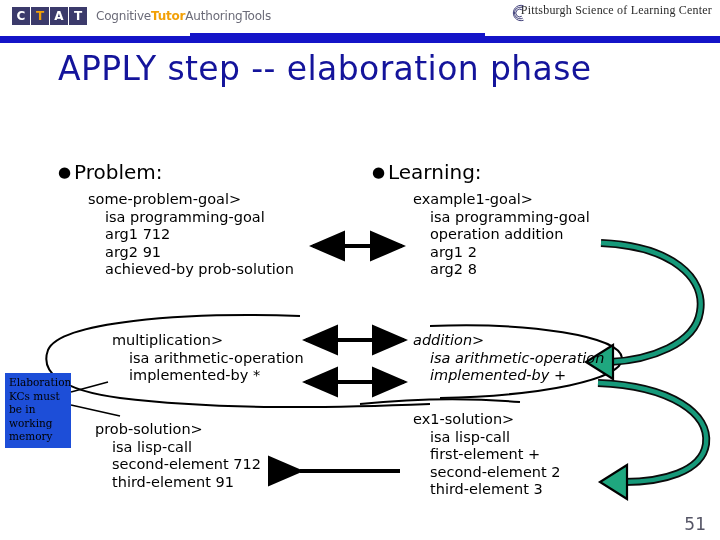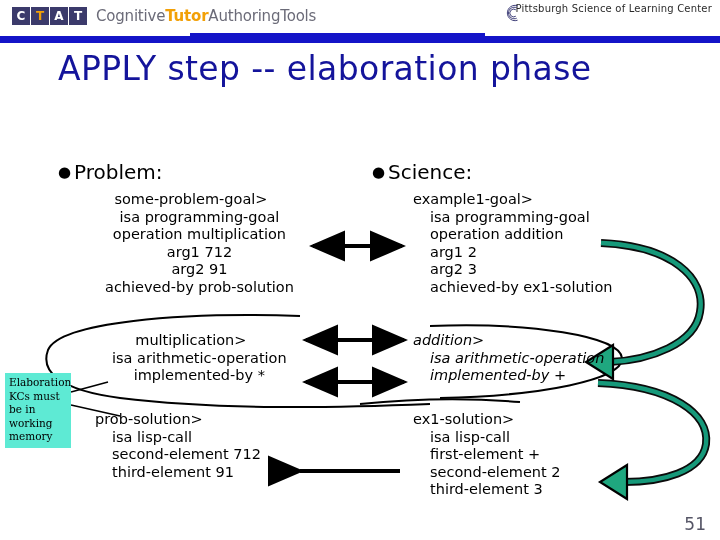--- a/index.html
+++ b/index.html
@@ -35,46 +35,47 @@
     font-family: "DejaVu Sans", sans-serif;
     font-size: 12px;
     font-weight: bold;
     line-height: 18px;
     text-align: center;
     margin-right: 1px;
   }
   .ctat-tile.accent { color: #f2a007; }
   #ctat-wordmark {
     margin-left: 8px;
-    font-size: 15px;
+    font-size: 12px;
     color: #6b6b78;
     letter-spacing: -0.2px;
     white-space: nowrap;
   }
   #ctat-wordmark .hl { color: #f2a007; font-weight: bold; }
 
   #learnlab-logo {
     position: absolute;
     right: 8px; top: 2px;
     text-align: left;
   }
   #learnlab-name {
     font-family: "DejaVu Sans", sans-serif;
     font-size: 21px;
     font-weight: bold;
     color: #1a1a1a;
     letter-spacing: -0.5px;
     line-height: 22px;
   }
   #learnlab-tag {
-    font-size: 10px;
+    font-size: 12px;
     color: #2a2a2a;
     letter-spacing: 0.2px;
     margin-top: 1px;
     margin-left: 0;
+    font-family: Liberation Serif, serif;
   }
   #learnlab-swirl {
     position: absolute;
     left: -10px; top: 2px;
     width: 18px; height: 18px;
   }
 
   .rule {
     position: absolute;
     background: #1414c8;
@@ -117,33 +118,33 @@
     color: #000000;
     white-space: nowrap;
   }
   .block .ln { display: block; }
   .block .ind { padding-left: 17px; }
 
   
   #head-problem { left: 58px; top: 160px; }
   #head-example { left: 372px; top: 160px; }
 
-  #blk-prob-goal  { left: 88px;  top: 191px; text-align: center; }
+  #blk-prob-goal  { left: 88px;  top: 191px; }
   #blk-ex-goal    { left: 413px; top: 191px; }
-  #blk-mult       { left: 95px;  top: 332px; text-align: center; }
+  #blk-mult       { left: 112px;  top: 332px; }
   #blk-add        { left: 413px; top: 332px; font-style: italic; }
-  #blk-probsol    { left: 95px;  top: 411px; }
+  #blk-probsol    { left: 95px;  top: 421px; }
   #blk-ex1sol     { left: 413px; top: 411px; }
 
   
   #note {
     position: absolute;
     left: 5px; top: 373px;
     width: 66px;
-    background: #5eead4;
+    background: #1d4ed8;
     color: #000000;
     font-family: "DejaVu Serif", serif;
     font-size: 10.5px;
     line-height: 13.5px;
     padding: 3px 3px 4px 4px;
     box-sizing: border-box;
   }
 
   
   #pageno {
@@ -243,39 +244,37 @@
     <path d="M598,383 C672,386 710,414 706,444 C702,472 662,482 624,482" fill="none" stroke="#0b0b0b" stroke-width="8" stroke-linecap="butt"></path>
     <path d="M598,383 C672,386 710,414 706,444 C702,472 662,482 624,482" fill="none" stroke="#16997a" stroke-width="4.5" stroke-linecap="butt"></path>
     <path d="M627,465 L627,499 L600,482 Z" fill="#1fa77f" stroke="#000" stroke-width="2.2"></path>
   </g>
 </svg>
 
 <div class="col-head" id="head-problem">
   <span class="bullet">●</span><span>Problem:</span>
 </div>
 <div class="col-head" id="head-example">
-  <span class="bullet">●</span><span>Science:</span>
+  <span class="bullet">●</span><span>Learning:</span>
 </div>
 
 <div class="block" id="blk-prob-goal">
   <span class="ln">some-problem-goal&gt;</span>
   <span class="ln ind">isa programming-goal</span>
-  <span class="ln ind">operation multiplication</span>
   <span class="ln ind">arg1 712</span>
   <span class="ln ind">arg2 91</span>
   <span class="ln ind">achieved-by prob-solution</span>
 </div>
 
 <div class="block" id="blk-ex-goal">
   <span class="ln">example1-goal&gt;</span>
   <span class="ln ind">isa programming-goal</span>
   <span class="ln ind">operation addition</span>
   <span class="ln ind">arg1 2</span>
-  <span class="ln ind">arg2 3</span>
-  <span class="ln ind">achieved-by ex1-solution</span>
+  <span class="ln ind">arg2 8</span>
 </div>
 
 <div class="block" id="blk-mult">
   <span class="ln">multiplication&gt;</span>
   <span class="ln ind">isa arithmetic-operation</span>
   <span class="ln ind">implemented-by *</span>
 </div>
 
 <div class="block" id="blk-add">
   <span class="ln">addition&gt;</span>

